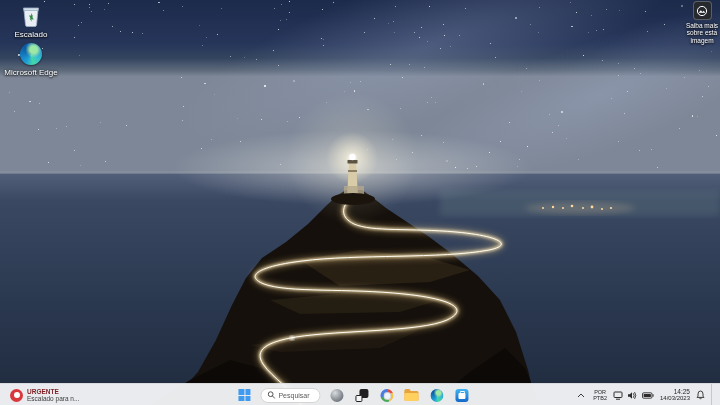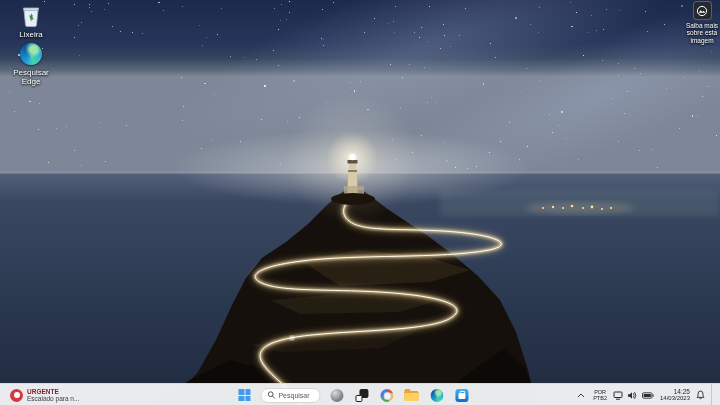--- a/index.html
+++ b/index.html
@@ -363,28 +363,28 @@
 </div>
 
 <div class="desktop-icon" id="icon-recycle">
   <div class="glyph">
     <svg width="20" height="22" viewBox="0 0 20 22">
       <path d="M3,5 L17,5 L15.5,20 Q15.3,21.5 13.8,21.5 L6.2,21.5 Q4.7,21.5 4.5,20 Z" fill="#e9eef4" stroke="#9fb4c8" stroke-width="0.8"></path>
       <path d="M2.5,3 L17.5,3 L17.2,5.5 L2.8,5.5 Z" fill="#d3dde8" stroke="#9fb4c8" stroke-width="0.8"></path>
       <path d="M10,8 l2.2,3.6 h-1.2 l1.8,3 l-2.5,-0.4 l0.5,2.6 l-2.2,-3.4 h1.1 l-1.7,-2.9 h2.2 Z" fill="#2f8a43"></path>
     </svg>
   </div>
-  <div class="label">Lixeira</div>
+  <div class="label">Escalado</div>
 </div>
 
 <div class="desktop-icon" id="icon-edge-desktop">
   <div class="glyph">
       <div class="edge-sphere"></div>
     </div>
-  <div class="label">Pesquisar Edge</div>
+  <div class="label">Microsoft Edge</div>
 </div>
 
 <div class="desktop-icon" id="icon-spotlight">
   <div class="glyph">
     <div class="spotlight-glyph">
       <svg width="12" height="12" viewBox="0 0 12 12">
         <circle cx="6" cy="6" r="4.6" fill="none" stroke="#fff" stroke-width="1"></circle>
         <path d="M2.6,7.8 L4.8,5.2 L6.4,7 L7.6,5.8 L9.4,7.8 Z" fill="#fff"></path>
       </svg>
     </div>

